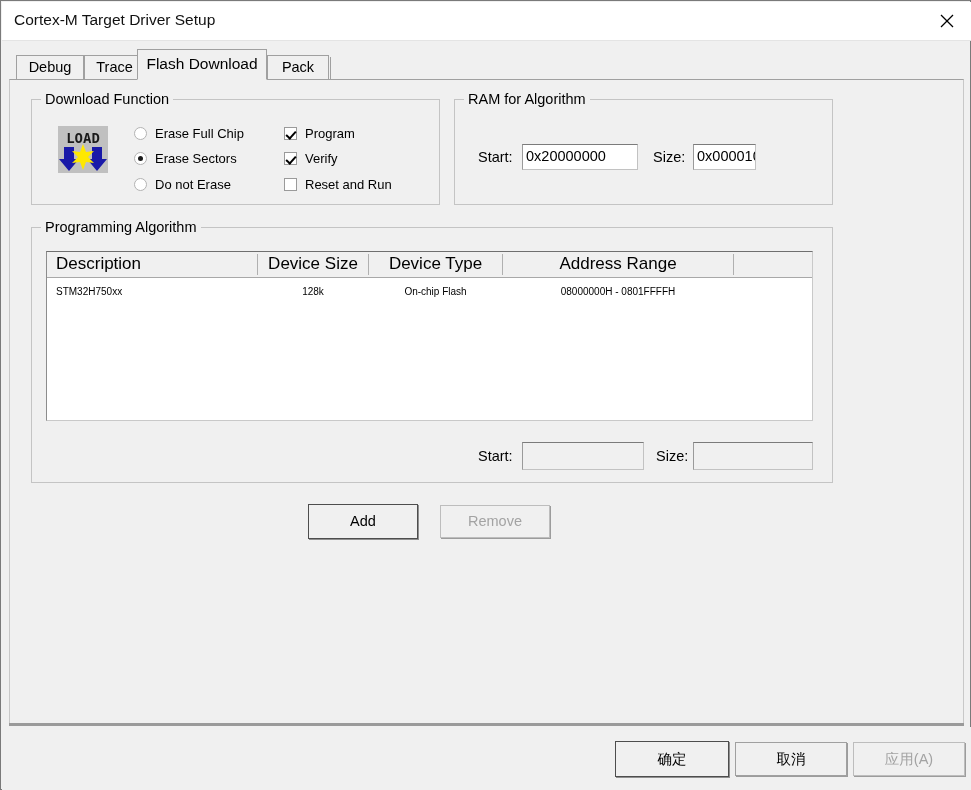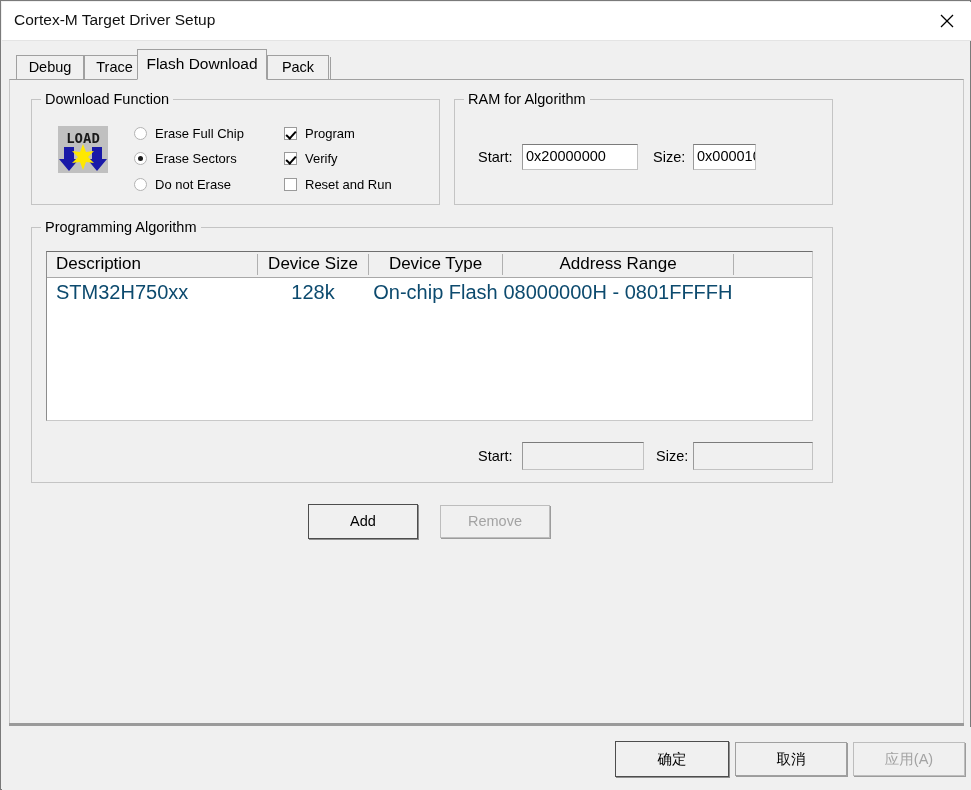--- a/index.html
+++ b/index.html
@@ -253,22 +253,22 @@
     position: absolute;
     top: 2px;
     width: 1px;
     height: 21px;
     background: #b0b0b0;
   }
   .rcell {
     position: absolute;
     height: 22px;
     line-height: 22px;
-    font-size: 20px;
-    color: #0c4a6e;
+    font-size: 10px;
+    color: #000000;
     text-align: center;
     white-space: nowrap;
     overflow: hidden;
   }
   .rcell.left { text-align: left; padding-left: 9px; }
 
   
   .btn {
     position: absolute;
     box-sizing: border-box;

